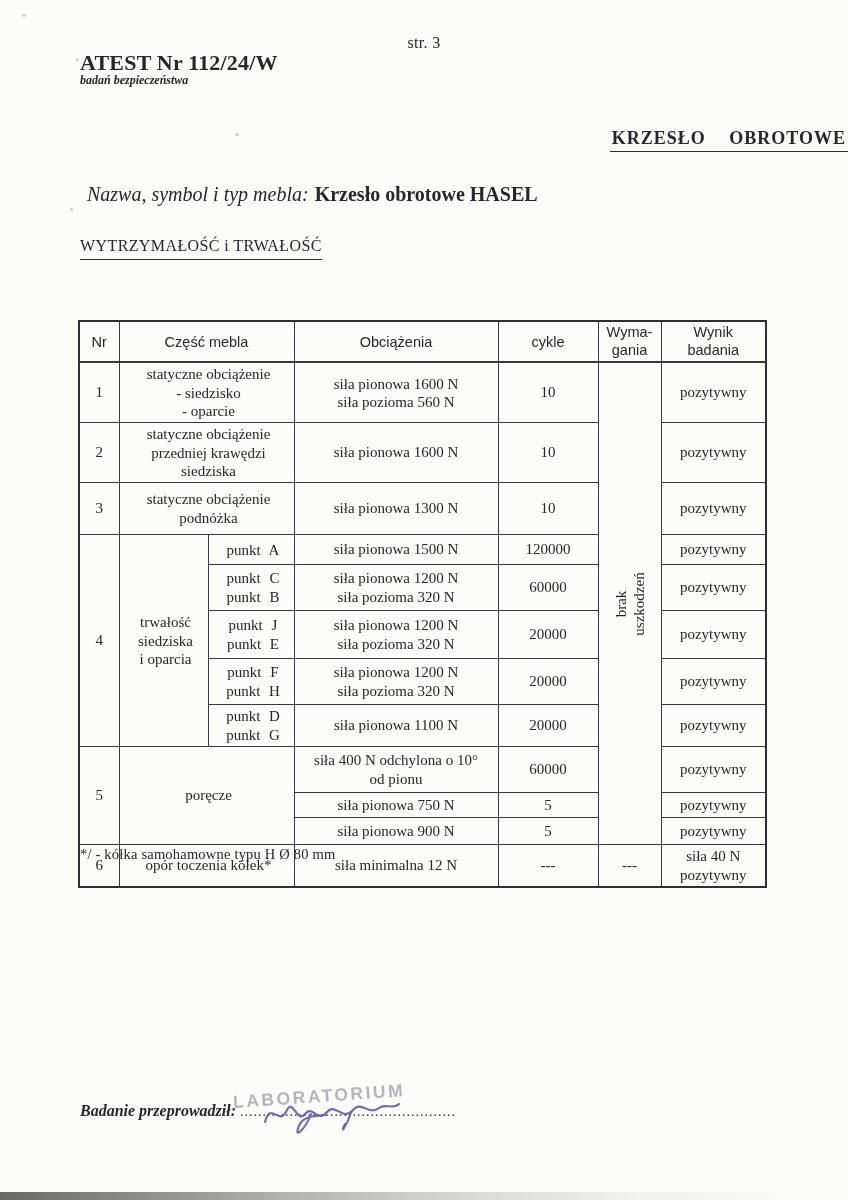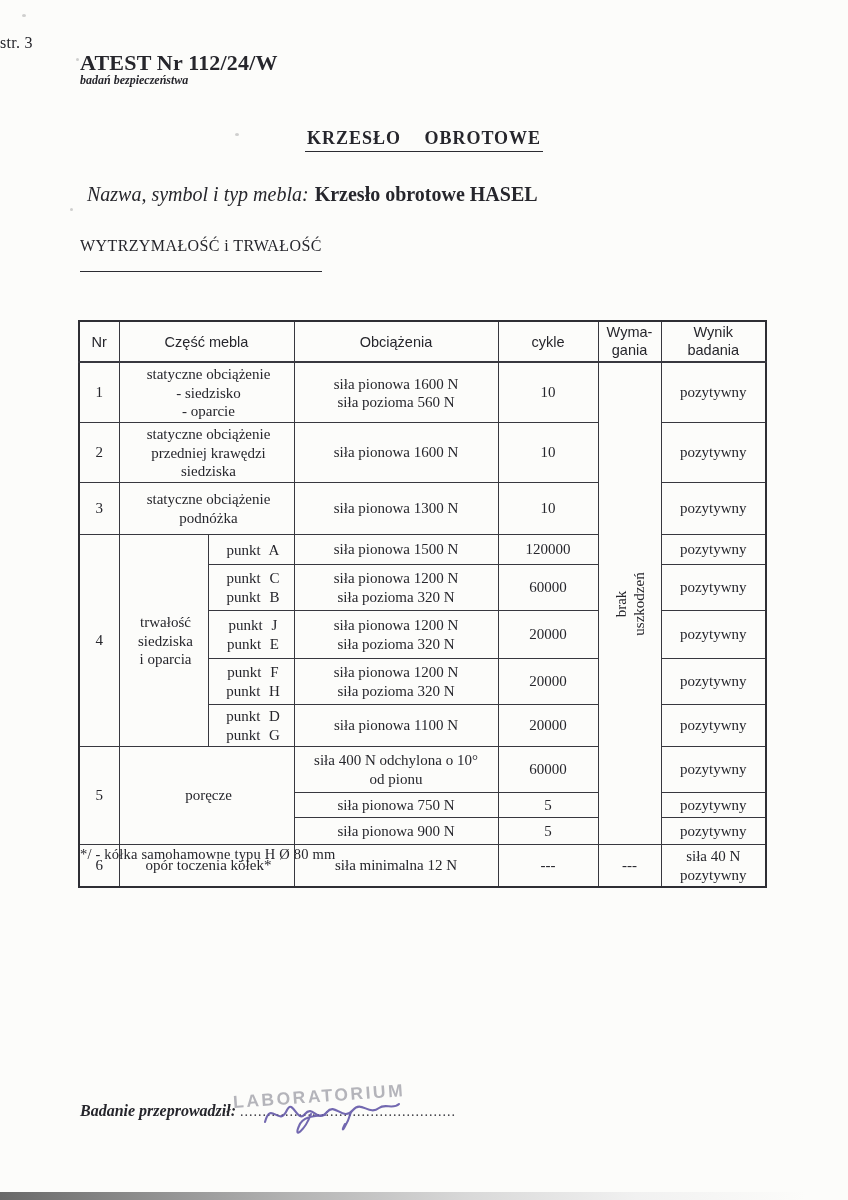--- a/index.html
+++ b/index.html
@@ -5,37 +5,37 @@
   * { margin:0; padding:0; box-sizing:border-box; }
   html,body { background:#e9e9e9; }
   .page {
     position:relative; width:848px; height:1200px;
     background:#fcfcfa; overflow:hidden;
     font-family:"Liberation Serif", serif;
     color:#26262c;
   }
   .speck { position:absolute; border-radius:50%; background:#9a9a9a; opacity:.45; }
 
-  .pagenum { position:absolute; top:34px; left:0; right:0; 
+  .pagenum { position:absolute; top:34px; left:0; right:0; text-align:center;
     font-size:16px; letter-spacing:.3px; }
   .atest-no { position:absolute; top:50px; left:80px; font-size:22px; font-weight:bold; letter-spacing:.2px;text-align:right; }
   .atest-sub { position:absolute; top:73px; left:80px; font-size:12px; font-weight:bold; font-style:italic; }
 
-  .doc-title-wrap { position:absolute; top:128px; left:0; right:0; text-align:center; }
+  .doc-title-wrap { position:absolute; top:128px; left:0; right:0; text-align:right; }
   .doc-title { display:inline-block; font-size:18px; font-weight:bold;
     letter-spacing:1px; word-spacing:18px;
     border-bottom:1.6px solid #2b2b31; padding:0 2px 2px 2px; }
 
   .name-line { position:absolute; top:183px; left:87px; font-size:20px; }
   .name-label { font-style:italic; }
   .name-value { font-weight:bold; margin-left:6px; }
 
   .section-title-wrap { position:absolute; top:237px; left:80px; }
   .section-title { display:inline-block; font-size:16px; letter-spacing:.4px;
-    border-bottom:1.4px solid #2b2b31; padding-bottom:16px; }
+    border-bottom:1.4px solid #2b2b31; padding-bottom:4px; }
 
   table.results { position:absolute; top:276px; left:78px;
     border-collapse:collapse; table-layout:fixed; width:687px;
     font-size:15px; color:#26262c; }
   table.results td, table.results th {
     border:1.5px solid #38383f; vertical-align:middle;
     padding:2px 4px; overflow:visible;
   }
   table.results { border:2.5px solid #2e2e34;margin-top:44px; }
   table.results thead th {

